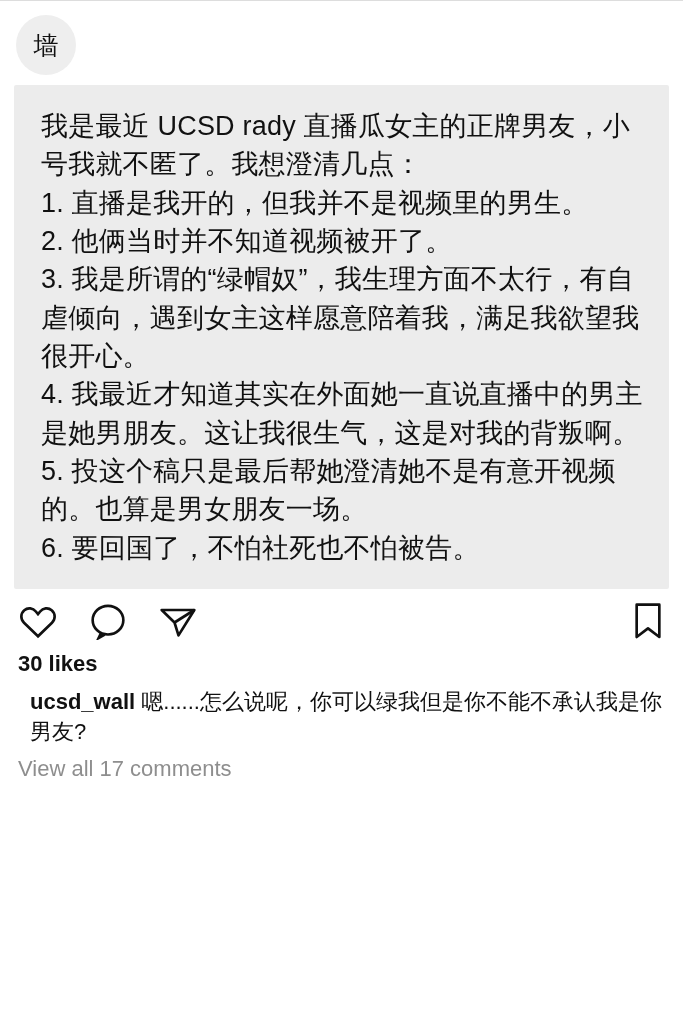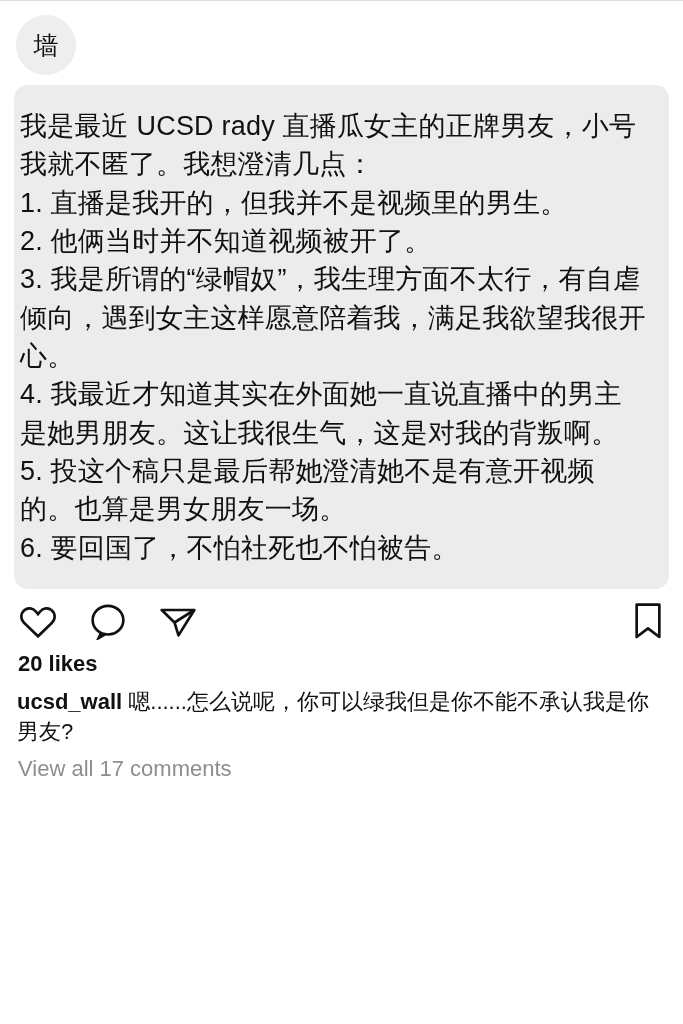--- a/index.html
+++ b/index.html
@@ -41,22 +41,22 @@
     justify-content: center;
     font-size: 25px;
     color: #111111;
     line-height: 1;
   }
   .card-wrap {
     padding: 0 14px;
   }
   .text-card {
     background: #ececec;
-    border-radius: 14px;
-    padding: 22px 20px 22px 6px;
+    border-radius: 2px;
+    padding: 22px 20px 22px 27px;
     box-sizing: border-box;
   }
   .text-card p {
     margin: 0;
     font-size: 27px;
     line-height: 1.42;
     color: #111111;
     letter-spacing: 0.2px;
     word-break: break-word;
   }
@@ -75,21 +75,21 @@
   .action-spacer {
     flex: 1;
   }
   .likes {
     padding: 4px 18px 0 18px;
     font-size: 22px;
     font-weight: bold;
     color: #111111;
   }
   .caption {
-    padding: 10px 18px 0 17px;
+    padding: 10px 18px 0 30px;
     font-size: 22px;
     line-height: 1.38;
     color: #111111;
   }
   .caption .user {
     font-weight: bold;
   }
   .view-comments {
     padding: 8px 18px 0 18px;
     font-size: 22px;
@@ -141,21 +141,21 @@
       </svg>
     </div>
     <div class="action-spacer"></div>
     <div class="action-icon" style="margin-right:0;">
       <svg width="34" height="40" viewBox="0 0 20 24" fill="none" stroke="#111111" stroke-width="1.6">
         <path d="M3.2 2.2h13.6v19.4L10 16.4 3.2 21.6V2.2z" stroke-linejoin="round"></path>
       </svg>
     </div>
   </div>
 
-  <div class="likes">20 likes</div>
+  <div class="likes">30 likes</div>
 
   <div class="caption">
     <span class="user">ucsd_wall</span><span> 嗯......怎么说呢，你可以绿我但是你不能不承认我是你男友?</span>
   </div>
 
   <div class="view-comments">View all 17 comments</div>
 
 </div>
 
 </body></html>

